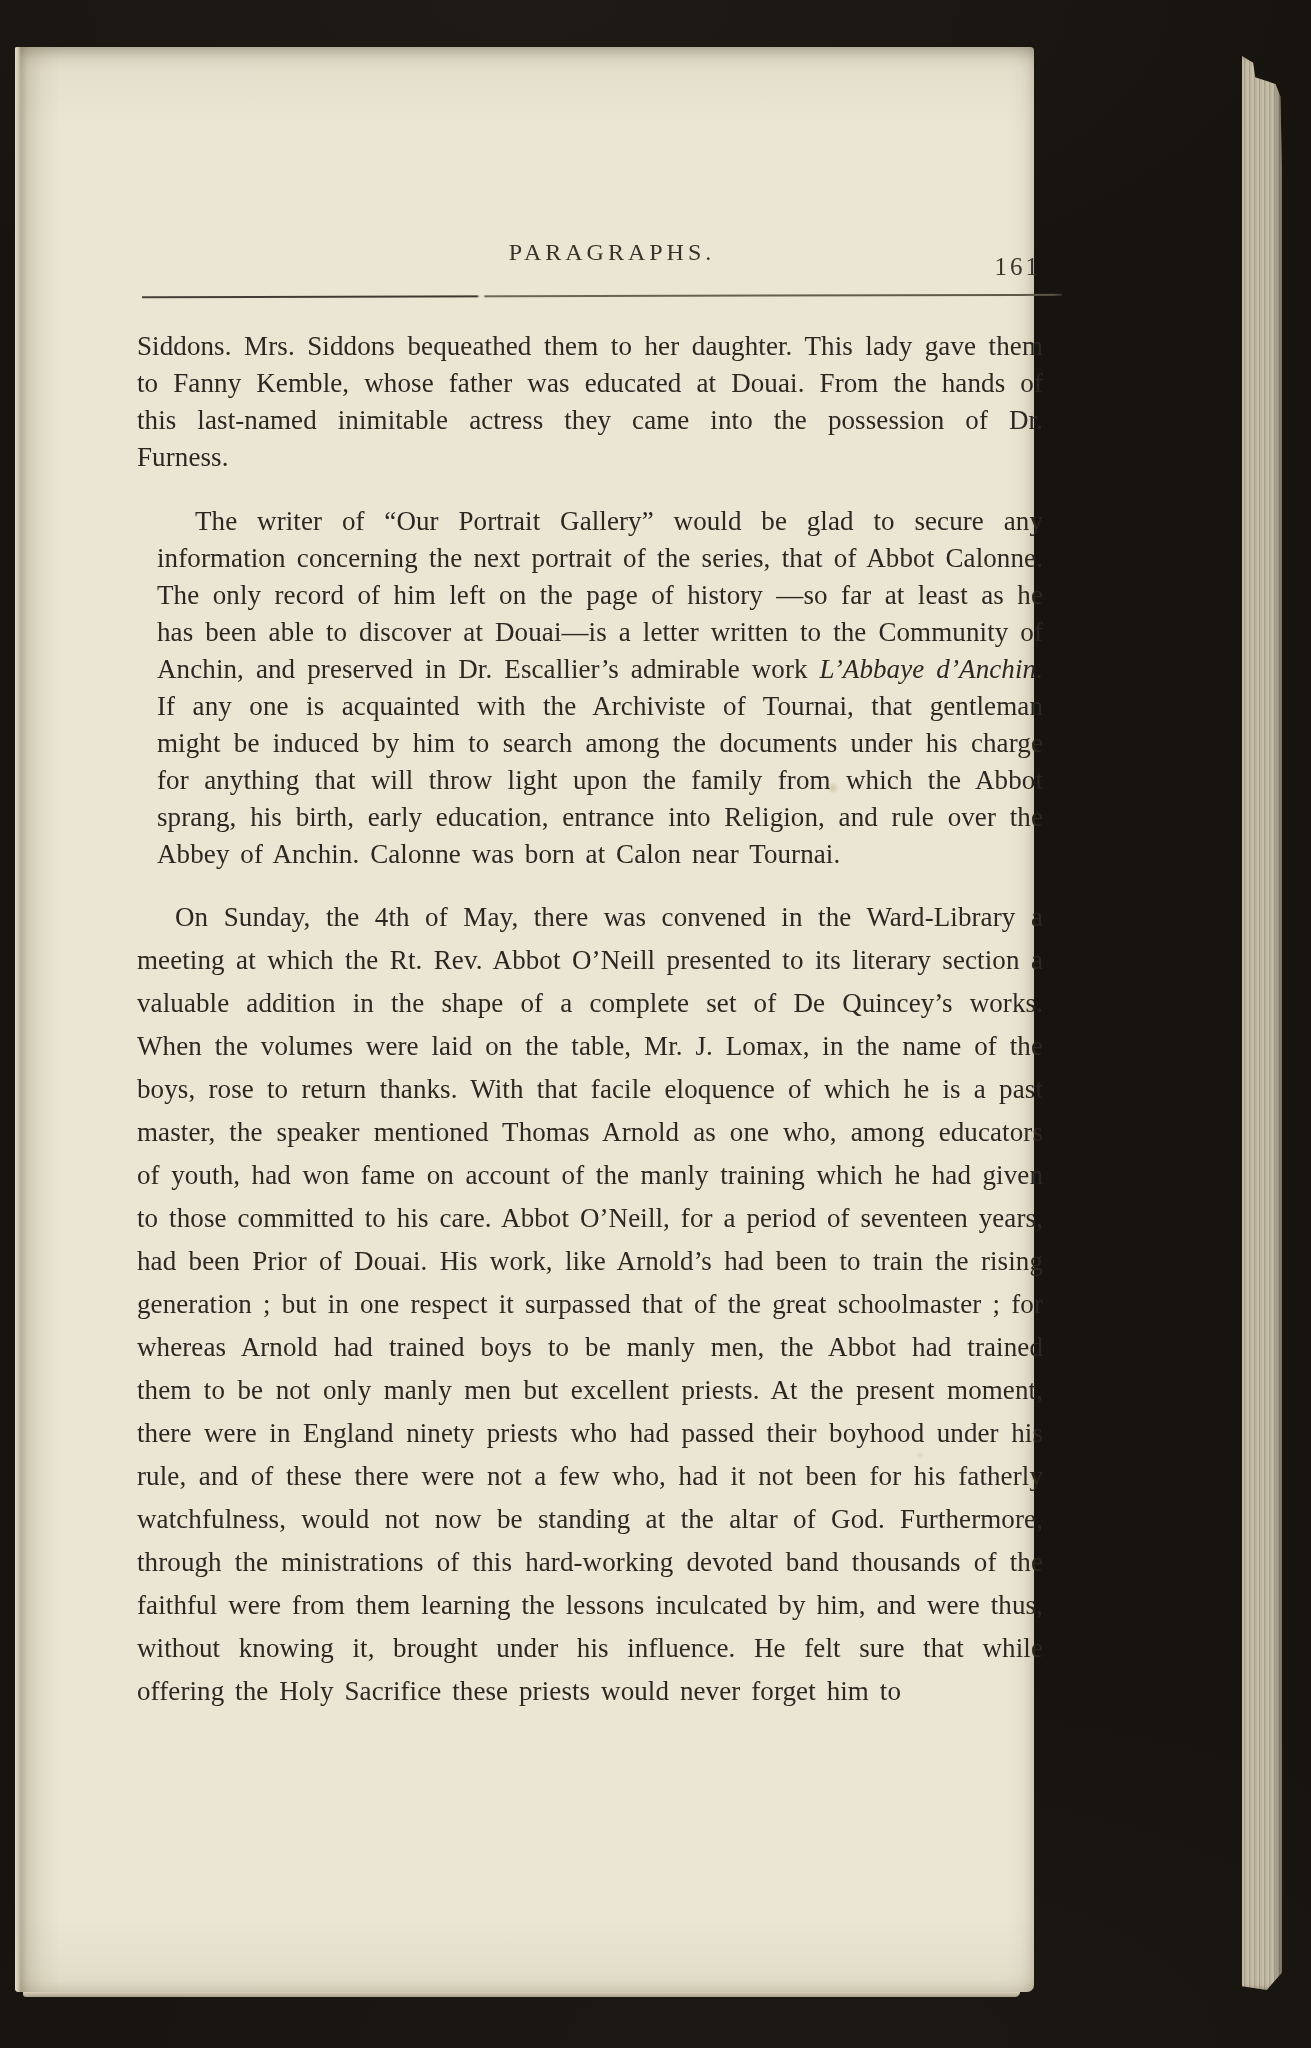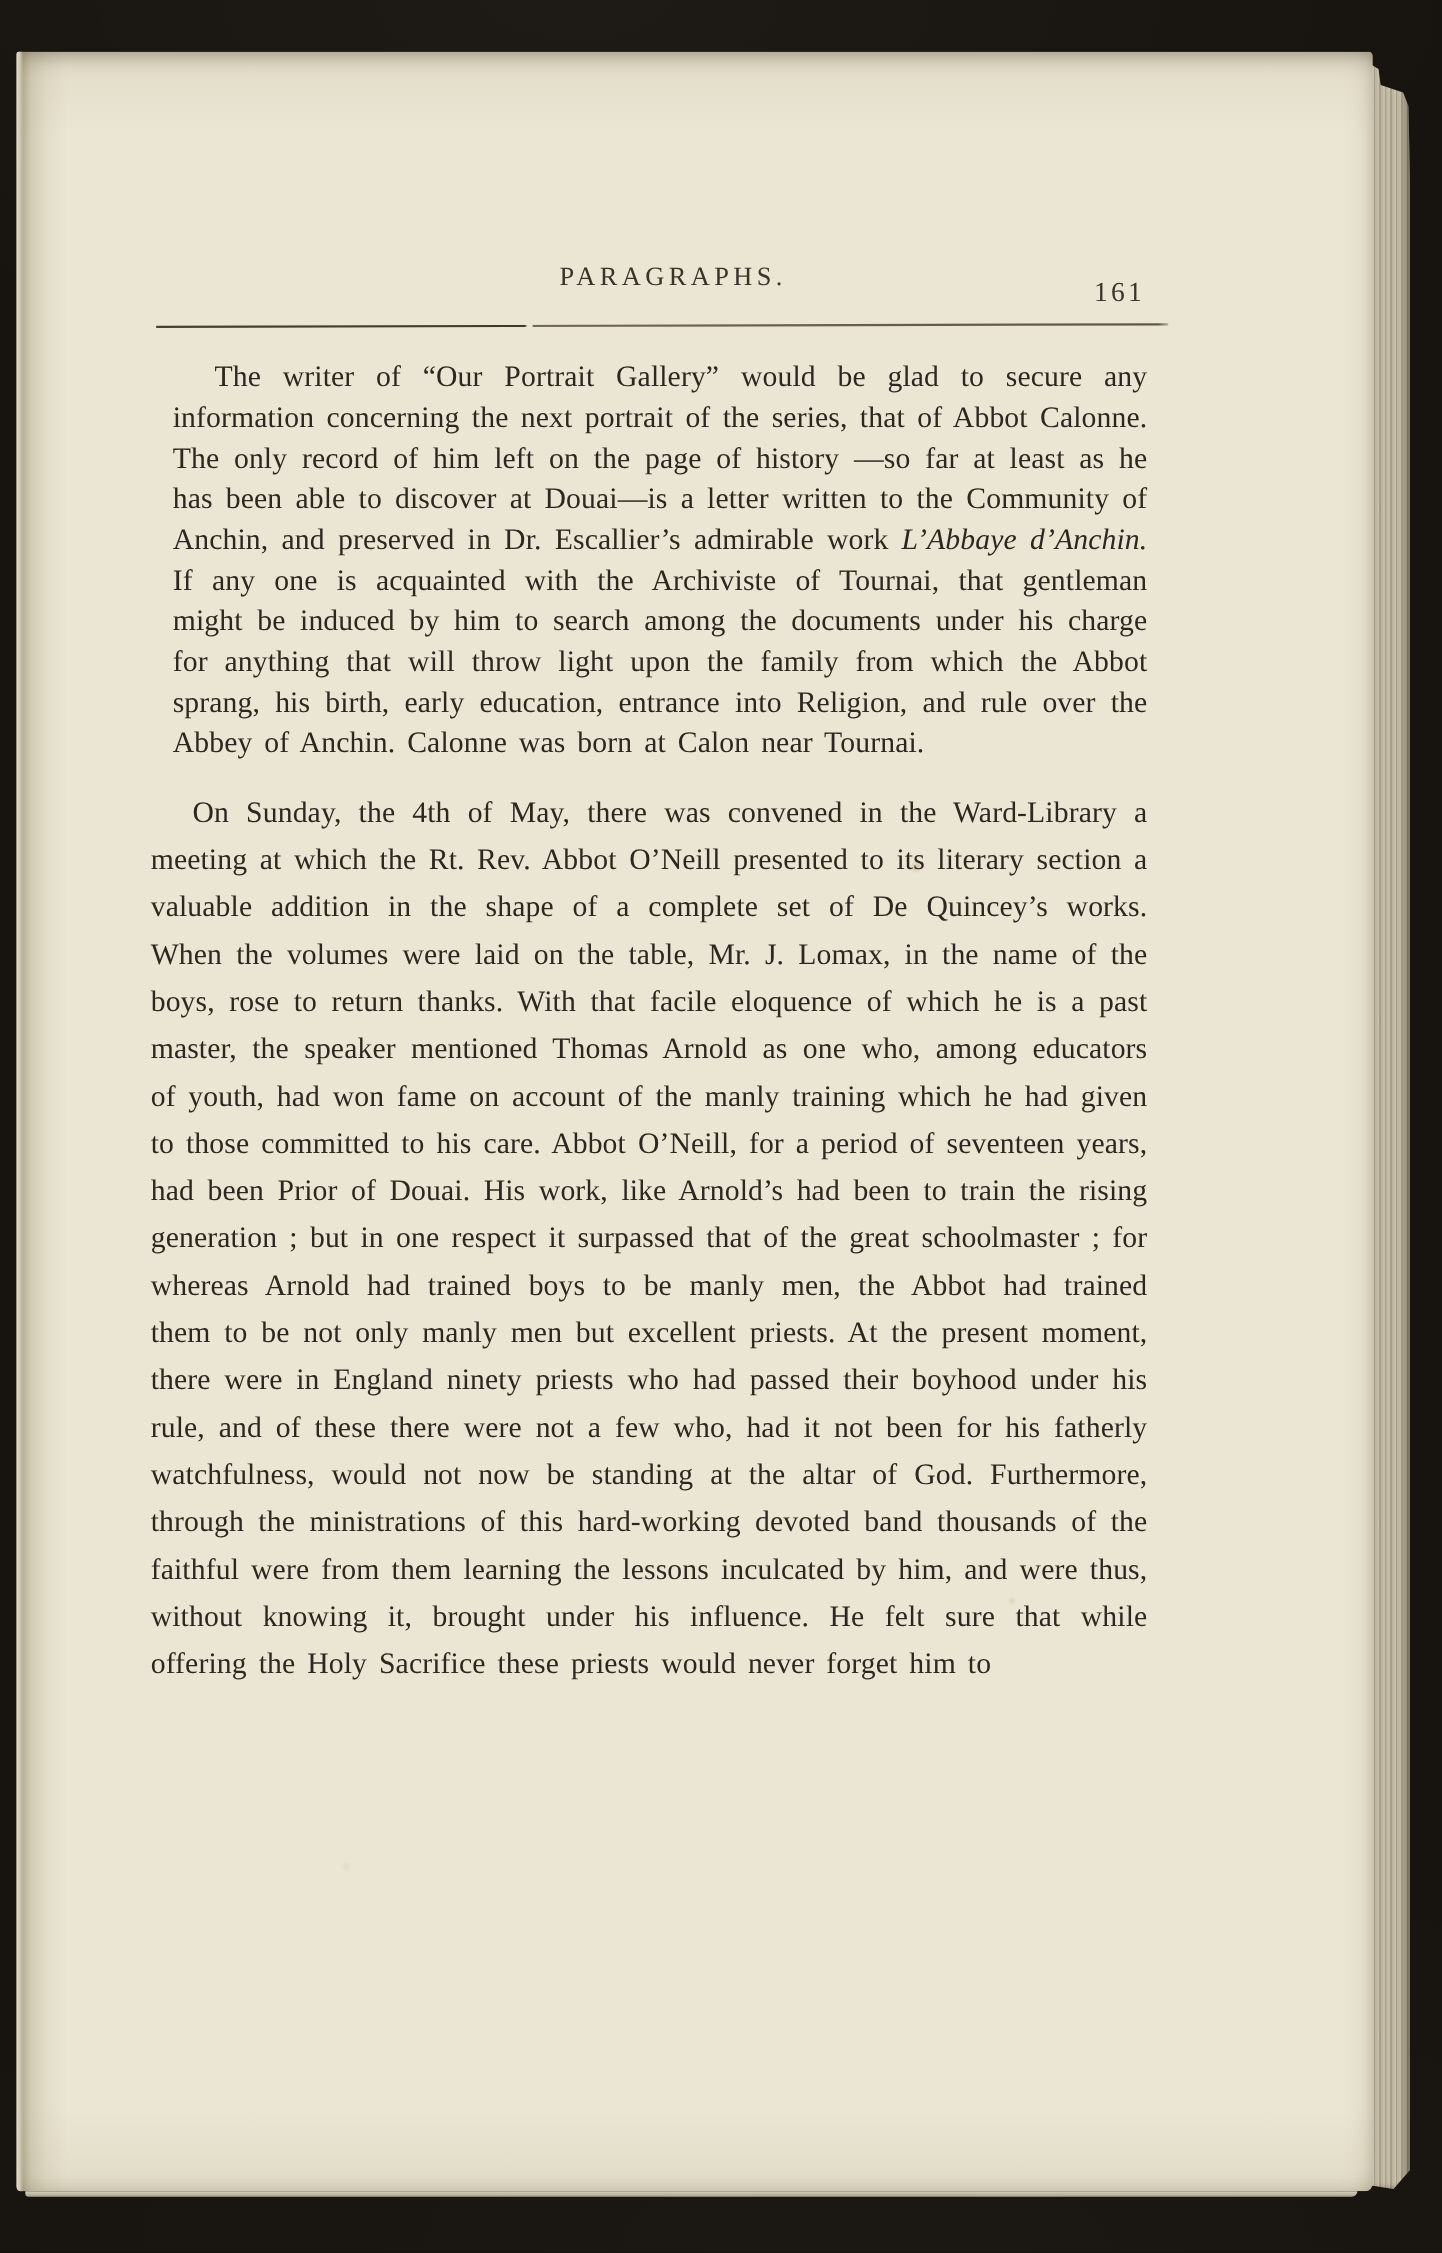--- a/index.html
+++ b/index.html
@@ -32,21 +32,21 @@
         #c7bfa9 0px, #c7bfa9 2px,
         #a59d87 2px, #a89f89 3px,
         #bdb59f 3px, #bdb59f 5px);
     clip-path: polygon(0 0, 28% 0.35%, 33% 1.1%, 84% 1.45%, 96% 2.1%, 100% 6%, 100% 99.1%, 62% 100%, 0 99.8%);
     box-shadow: inset -4px 0 6px rgba(20,16,8,0.45);
   }
   
   .book-page {
     position: absolute;
     left: 15px; top: 47px;
-    width: 1233px; height: 1945px;
+    width: 1019px; height: 1945px;
     background-color: var(--paper, #eae6d3);
     background-image:
       radial-gradient(circle 6px at 818px 741px, rgba(150,110,55,0.28), transparent 100%),
       radial-gradient(circle 4px at 905px 1408px, rgba(150,110,55,0.16), transparent 100%),
       radial-gradient(circle 5px at 300px 1650px, rgba(150,110,55,0.10), transparent 100%),
       linear-gradient(180deg, rgba(120,100,60,0.07) 0%, rgba(120,100,60,0) 4%, rgba(120,100,60,0) 96%, rgba(120,100,60,0.08) 100%);
     border-radius: 2px 4px 7px 4px;
     box-shadow:
       inset 0 16px 20px -14px rgba(45,36,18,0.42),
       inset -16px 0 26px -18px rgba(95,84,55,0.35),
@@ -135,20 +135,21 @@
 
     <div class="text-block">
 
       <div class="running-header">
         <span class="rh-title">PARAGRAPHS.</span>
         <span class="rh-number">161</span>
       </div>
 
       <div class="header-rule"></div>
 
+      <p class="para p1">Siddons.  Mrs. Siddons bequeathed them to her daughter.  This lady gave them to Fanny Kemble, whose father was educated at Douai.  From the hands of this last-named inimitable actress they came into the possession of Dr. Furness.</p>
 
       <p class="para indent p2"><span>The writer of “Our Portrait Gallery” would be glad to secure any information concerning the next portrait of the series, that of Abbot Calonne.  The only record of him left on the page of history —so far at least as he has been able to discover at Douai—is a letter written to the Community of Anchin, and preserved in Dr. Escallier’s admirable work </span><span class="it">L’Abbaye d’Anchin.</span> <span>If any one is acquainted with the Archiviste of Tournai, that gentleman might be induced by him to search among the documents under his charge for anything that will throw light upon the family from which the Abbot sprang, his birth, early education, entrance into Religion, and rule over the Abbey of Anchin.  Calonne was born at Calon near Tournai.</span></p>
 
       <p class="para indent p3">On Sunday, the 4th of May, there was convened in the Ward-Library a meeting at which the Rt. Rev. Abbot O’Neill presented to its literary section a valuable addition in the shape of a complete set of De Quincey’s works.  When the volumes were laid on the table, Mr. J. Lomax, in the name of the boys, rose to return thanks.  With that facile eloquence of which he is a past master, the speaker mentioned Thomas Arnold as one who, among educators of youth, had won fame on account of the manly training which he had given to those committed to his care.  Abbot O’Neill, for a period of seventeen years, had been Prior of Douai.  His work, like Arnold’s had been to train the rising generation ; but in one respect it surpassed that of the great schoolmaster ; for whereas Arnold had trained boys to be manly men, the Abbot had trained them to be not only manly men but excellent priests.  At the present moment, there were in England ninety priests who had passed their boyhood under his rule, and of these there were not a few who, had it not been for his fatherly watchfulness, would not now be standing at the altar of God.  Furthermore, through the ministrations of this hard-working devoted band thousands of the faithful were from them learning the lessons inculcated by him, and were thus, without knowing it, brought under his influence.  He felt sure that while offering the Holy Sacrifice these priests would never forget him to</p>
 
     </div>
   </div>
 </div>
 
 </body></html>

